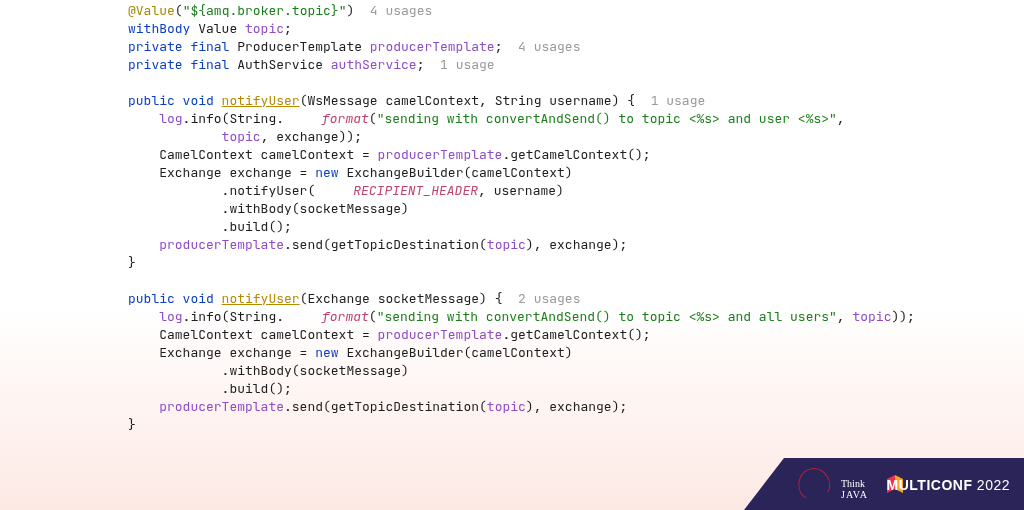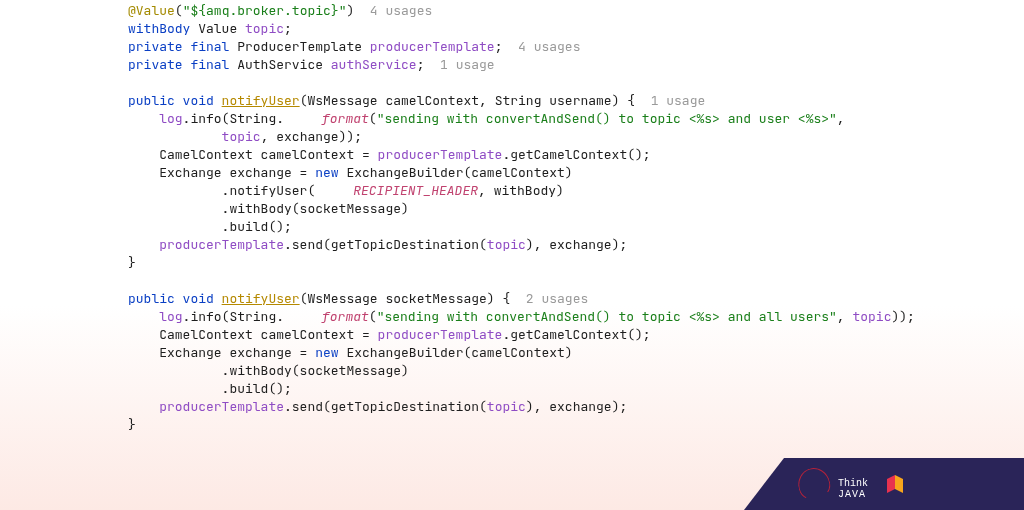--- a/index.html
+++ b/index.html
@@ -11,46 +11,46 @@
   .fld{color:#8f4cc4;}    
   .sta{color:#c0426f;font-style:italic;margin-left:38px;} 
   .mth{color:#b58900;text-decoration:underline;}    
   .hint{color:#9a9a9a;font-style:normal;}
   .plain{color:#1e1e1e;}
   
   .banner{position:absolute;right:0;bottom:0;height:52px;width:280px;}
   .banner svg{display:block;}
   .banner-text{position:absolute;right:14px;bottom:16px;color:#fff;font-family:Arial,sans-serif;font-size:14px;font-weight:600;letter-spacing:.5px;}
   .banner-text .yr{font-weight:400;}
-  .think{position:absolute;right:156px;bottom:10px;color:#fff;font-family:Liberation Mono, monospace;font-size:10px;line-height:11px;text-align:left;margin-left:22px;}
+  .think{position:absolute;right:156px;bottom:10px;color:#fff;font-family:Liberation Serif, serif;font-size:10px;line-height:11px;text-align:left;margin-left:22px;}
   .think .jline{letter-spacing:1px;}
   .ring{position:absolute;right:194px;bottom:10px;width:30px;height:30px;border:1.5px solid #b3223a;border-radius:50% 50% 50% 50%/55% 55% 45% 45%;border-bottom-color:transparent;transform:rotate(-15deg);}
   .mlogo{position:absolute;right:118px;bottom:13px;}
 </style>
 </head>
 <body>
 
 <div class="code-area">
 <pre><span class="ann">@Value</span><span class="plain">(</span><span class="str">"${amq.broker.topic}"</span><span class="plain">)</span><span class="hint">  4 usages</span>
 <span class="k">withBody</span><span> Value </span><span class="fld">topic</span><span>;</span>
 <span class="k">private final</span><span> ProducerTemplate </span><span class="fld">producerTemplate</span><span>;</span><span class="hint">  4 usages</span>
 <span class="k">private final</span><span> AuthService </span><span class="fld">authService</span><span>;</span><span class="hint">  1 usage</span>
 
 <span class="k">public void </span><span class="mth">notifyUser</span><span>(WsMessage camelContext, String username) {</span><span class="hint">  1 usage</span>
 <span>    </span><span class="fld">log</span><span>.info(String.</span><span class="sta">format</span><span>(</span><span class="str">"sending with convertAndSend() to topic &lt;%s&gt; and user &lt;%s&gt;"</span><span>,</span>
 <span>            </span><span class="fld">topic</span><span>, exchange));</span>
 <span>    </span><span>CamelContext camelContext = </span><span class="fld">producerTemplate</span><span>.getCamelContext();</span>
 <span>    </span><span>Exchange exchange = </span><span class="k">new</span><span> ExchangeBuilder(camelContext)</span>
-<span>            </span><span>.notifyUser(</span><span class="sta">RECIPIENT_HEADER</span><span>, withBody)</span>
+<span>            </span><span>.notifyUser(</span><span class="sta">RECIPIENT_HEADER</span><span>, username)</span>
 <span>            </span><span>.withBody(socketMessage)</span>
 <span>            </span><span>.build();</span>
 <span>    </span><span class="fld">producerTemplate</span><span>.send(getTopicDestination(</span><span class="fld">topic</span><span>), exchange);</span>
 <span>}</span>
 
-<span class="k">public void </span><span class="mth">notifyUser</span><span>(WsMessage socketMessage) {</span><span class="hint">  2 usages</span>
+<span class="k">public void </span><span class="mth">notifyUser</span><span>(Exchange socketMessage) {</span><span class="hint">  2 usages</span>
 <span>    </span><span class="fld">log</span><span>.info(String.</span><span class="sta">format</span><span>(</span><span class="str">"sending with convertAndSend() to topic &lt;%s&gt; and all users"</span><span>, </span><span class="fld">topic</span><span>));</span>
 <span>    </span><span>CamelContext camelContext = </span><span class="fld">producerTemplate</span><span>.getCamelContext();</span>
 <span>    </span><span>Exchange exchange = </span><span class="k">new</span><span> ExchangeBuilder(camelContext)</span>
 <span>            </span><span>.withBody(socketMessage)</span>
 <span>            </span><span>.build();</span>
 <span>    </span><span class="fld">producerTemplate</span><span>.send(getTopicDestination(</span><span class="fld">topic</span><span>), exchange);</span>
 <span>}</span></pre>
 </div>
 
 <div class="banner">
@@ -59,13 +59,14 @@
   </svg>
   <div class="ring"></div>
   <div class="think">
     <div>Think</div>
     <div class="jline">JAVA</div>
   </div>
   <svg class="mlogo" width="22" height="22">
     <polygon points="3,4 11,0 11,14 3,18" fill="#e8324f"></polygon>
     <polygon points="11,0 19,4 19,18 11,14" fill="#f7a51c"></polygon>
   </svg>
+  <div class="banner-text"><span>MULTICONF</span><span class="yr"> 2022</span></div>
 </div>
 
 </body></html>

